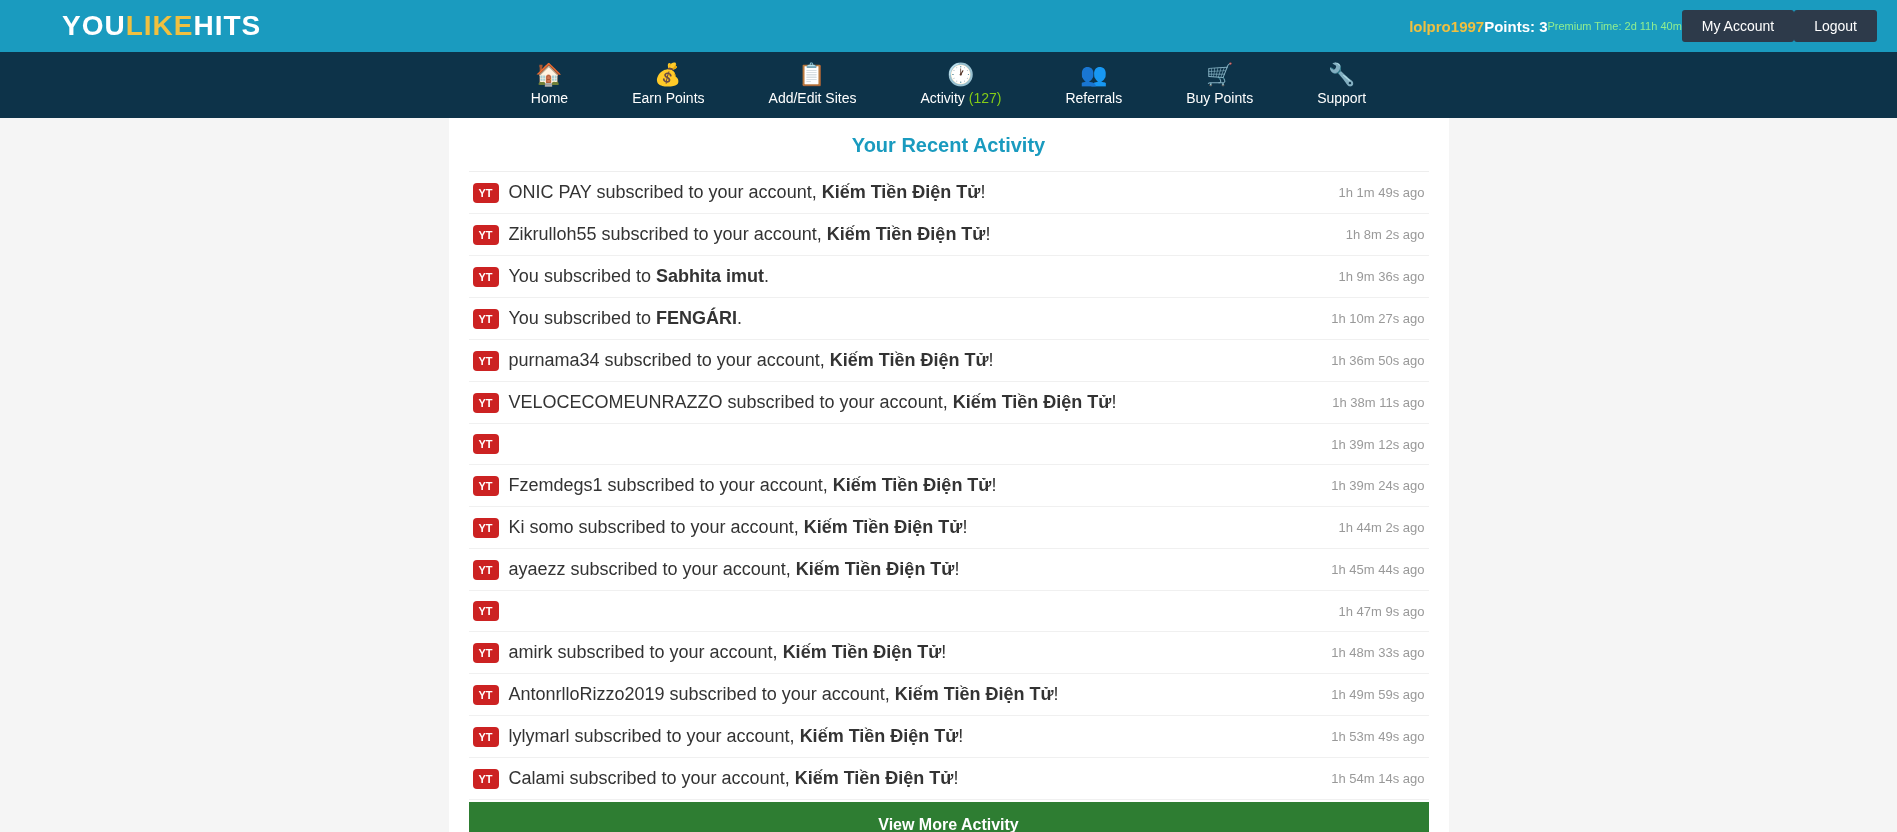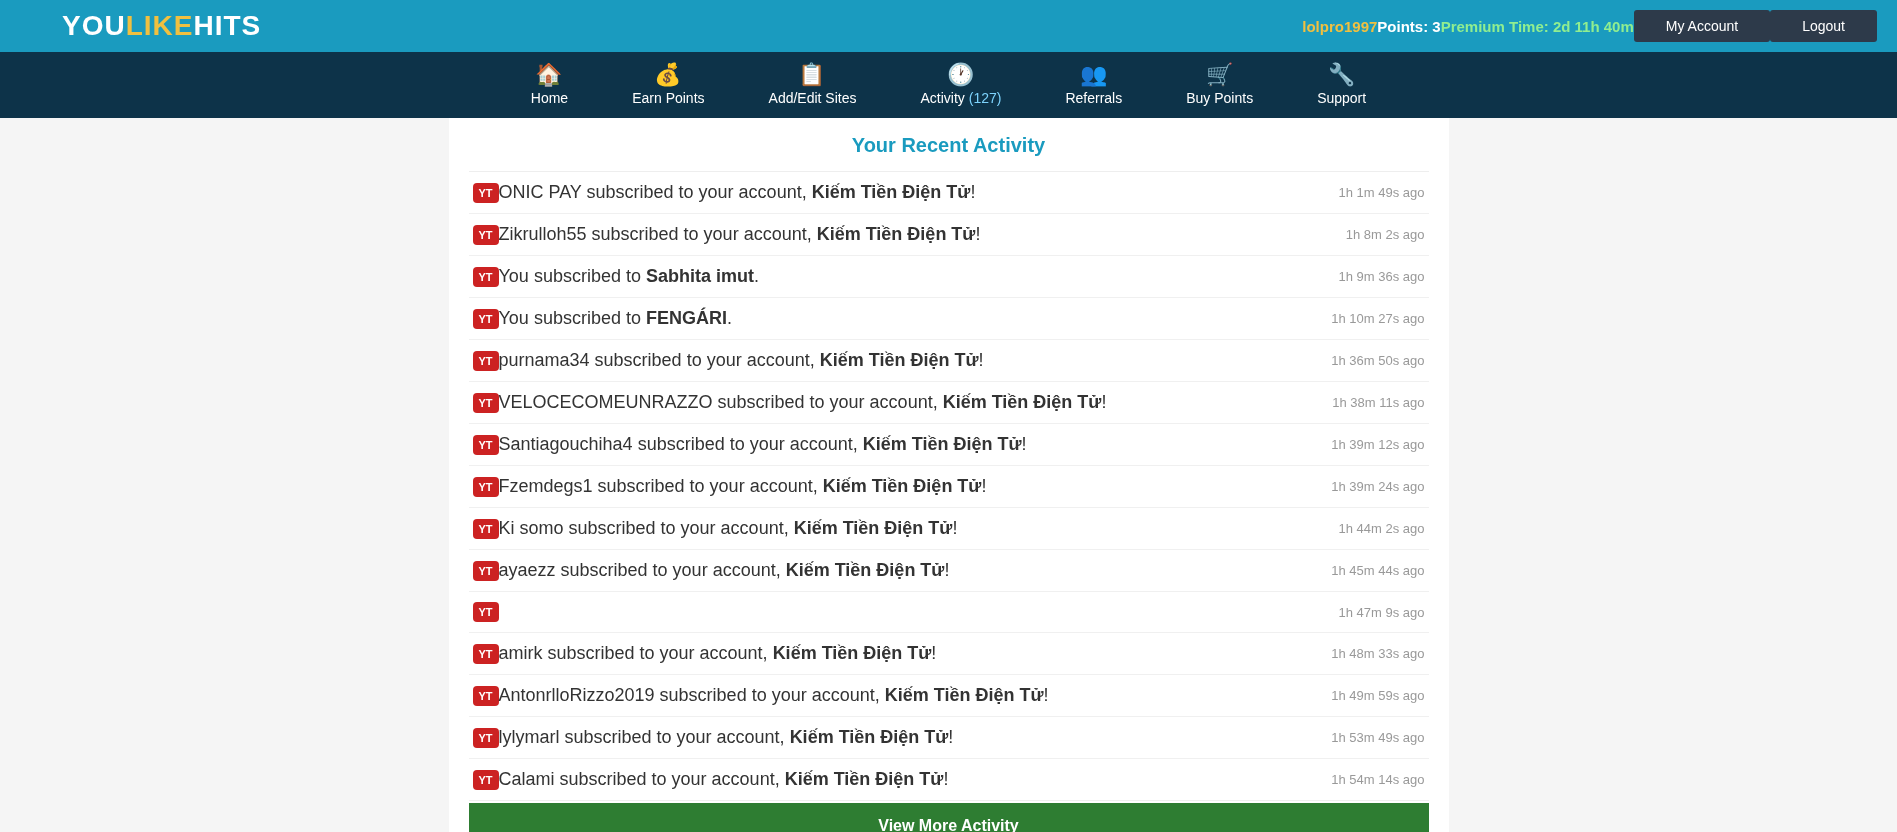--- a/index.html
+++ b/index.html
@@ -33,28 +33,28 @@
       font-weight: bold;
       font-size: 15px;
     }
     .points-info {
       color: white;
       font-size: 15px;
       font-weight: bold;
     }
     .premium-info {
       color: #90ee90;
-      font-size: 15px;
-      font-weight: bold;
+      font-size: 11px;
+      font-weight: normal;
     }
     .header-btn {
       background: #2d3a4a;
       color: white;
       border: none;
-      padding: 8px 32px;
+      padding: 8px 20px;
       font-size: 14px;
       cursor: pointer;
       border-radius: 3px;
     }
 
     
     .main-nav {
       background: #0d3349;
       display: flex;
       justify-content: center;
@@ -70,21 +70,21 @@
       font-size: 14px;
       cursor: pointer;
       gap: 4px;
     }
     .nav-icon {
       font-size: 22px;
       line-height: 1;
     }
     .nav-label { font-size: 14px; }
     .activity-badge {
-      color: #7dd3fc;
+      color: #84cc16;
     }
 
     
     .content-area {
       max-width: 1000px;
       margin: 0 auto;
       background: white;
       padding: 16px 20px 20px;
     }
     .section-title {
@@ -100,20 +100,21 @@
     .activity-row {
       display: flex;
       align-items: center;
       justify-content: space-between;
       padding: 10px 4px;
       border-bottom: 1px solid #f0f0f0;
     }
     .activity-left {
       display: flex;
       align-items: center;
+      gap: 10px;
     }
     .yt-icon {
       background: #cc2222;
       color: white;
       font-size: 11px;
       font-weight: bold;
       width: 26px;
       height: 20px;
       border-radius: 4px;
       display: flex;
@@ -234,21 +235,20 @@
       <div class="activity-row">
         <div class="activity-left">
           <div class="yt-icon">YT</div>
           <span class="activity-text"><span class="username-link">VELOCECOMEUNRAZZO</span> subscribed to your account, <span class="channel-name">Kiếm Tiền Điện Tử</span>!</span>
         </div>
         <span class="activity-time">1h 38m 11s ago</span>
       </div>
       <div class="activity-row">
         <div class="activity-left">
           <div class="yt-icon">YT</div>
-          <span class="activity-text"><span class="username-link">Santiagouchiha4</span> subscribed to your account, <span class="channel-name">Kiếm Tiền Điện Tử</span>!</span>
         </div>
         <span class="activity-time">1h 39m 12s ago</span>
       </div>
       <div class="activity-row">
         <div class="activity-left">
           <div class="yt-icon">YT</div>
           <span class="activity-text"><span class="username-link">Fzemdegs1</span> subscribed to your account, <span class="channel-name">Kiếm Tiền Điện Tử</span>!</span>
         </div>
         <span class="activity-time">1h 39m 24s ago</span>
       </div>

